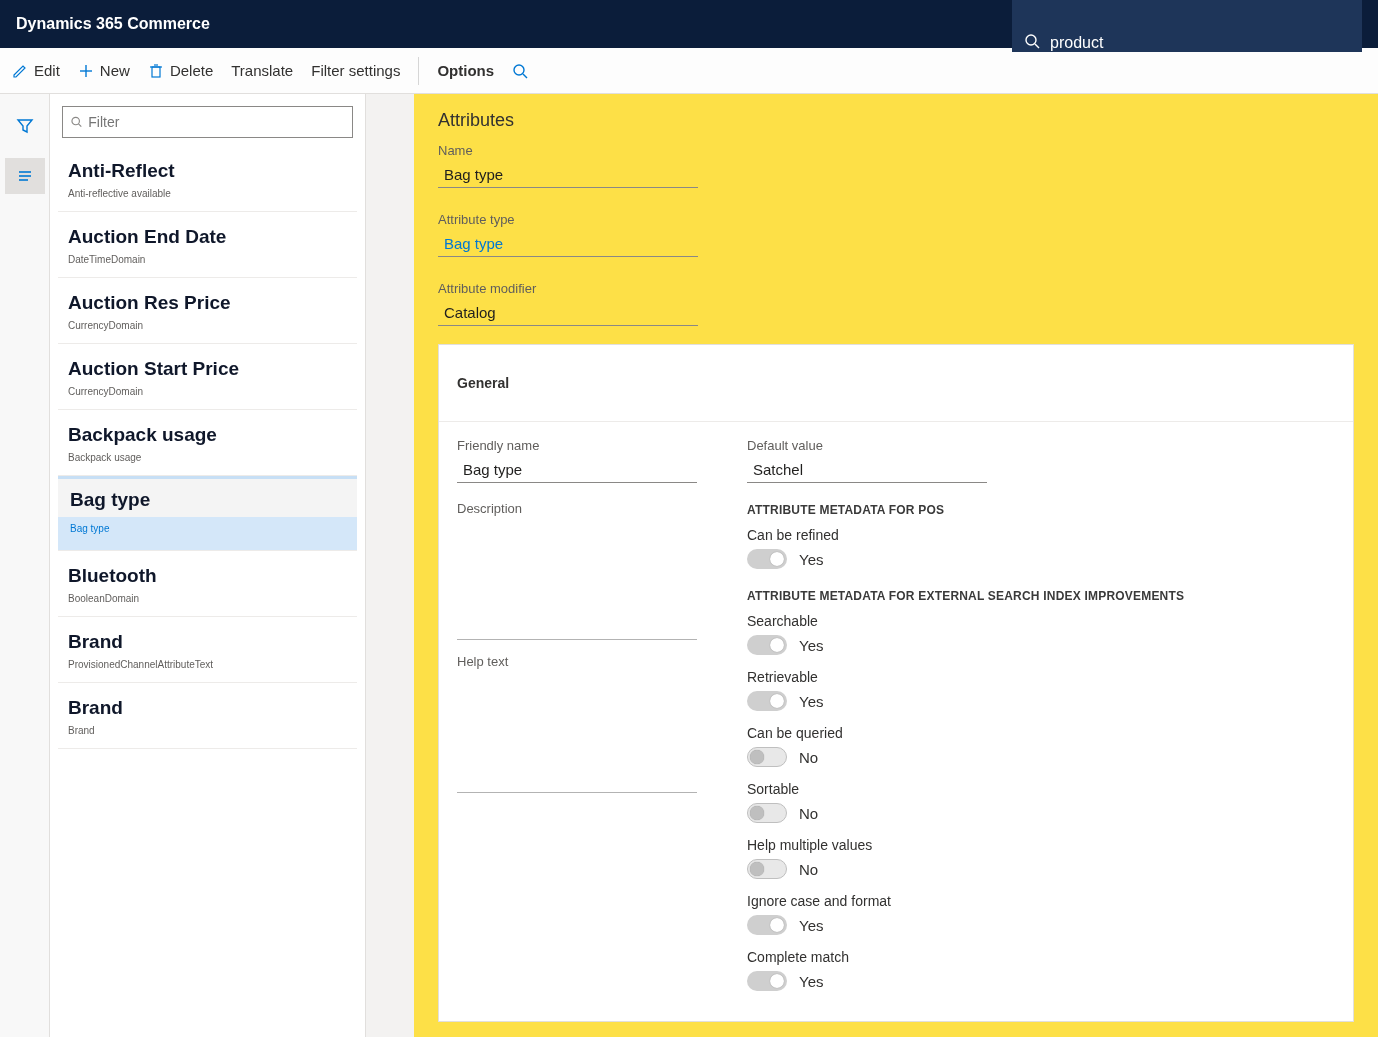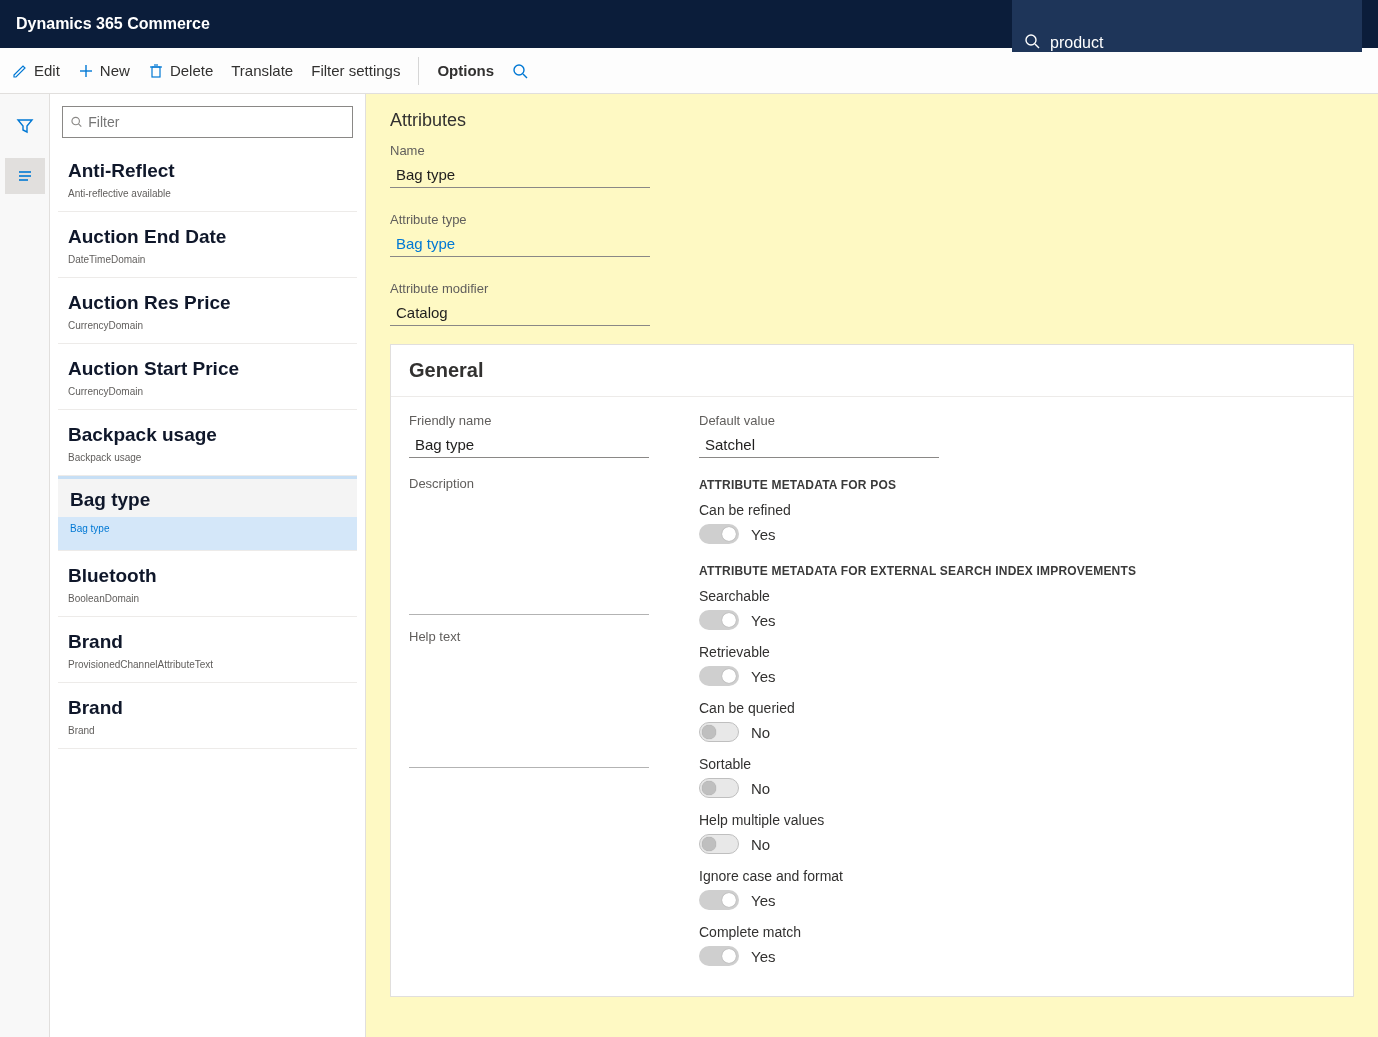--- a/index.html
+++ b/index.html
@@ -29,30 +29,30 @@
 .filterbox input { border: none; outline: none; width: 100%; font-size: 14px; }
 
 .listitem { border-bottom: 1px solid #edebe9; padding: 14px 10px 12px; cursor: pointer; }
 .listitem .li-title { font-size: 19px; font-weight: 600; color: #0f172a; }
 .listitem .li-sub { font-size: 10px; color: #605e5c; margin-top: 6px; }
 .listitem.selected { background: #e5f1fb; }
 .listitem.selected .li-title-row { background: #f4f4f4; margin: -14px -10px 0; padding: 10px 12px 6px; border-top: 3px solid #c7dff5; }
 .listitem.selected .li-sub-row { background: #d4e7f9; margin: 0 -10px -12px; padding: 6px 12px 16px; }
 .listitem.selected .li-sub { color: #0078d4; margin-top: 0; }
 
-.detail { flex: 1; overflow-y: auto; padding: 16px 24px; background: #fef9c3; }
+.detail { flex: 1; overflow-y: auto; padding: 16px 24px; background: #fde047; margin-left: 48px; }
 .detail-h { font-size: 18px; color: #323130; margin-bottom: 12px; }
 .fieldrow { display: flex; gap: 24px; margin-bottom: 18px; flex-direction: column; }
 .field { flex: 1; max-width: 260px; }
 .field-label { font-size: 13px; color: #605e5c; margin-bottom: 4px; display: block; }
 .field-value { border-bottom: 1px solid #8a8886; padding: 4px 6px; font-size: 15px; color: #201f1e; background: #fff0; }
 .field-value.link { color: #0078d4; }
 
 .card { background: #fff; border: 1px solid #e1dfdd; padding: 0; }
-.card-h { font-size: 20px; font-weight: 600; padding: 14px 18px; border-bottom: 1px solid #edebe9; }
+.card-h { font-size: 14px; font-weight: 600; padding: 30px 18px; border-bottom: 1px solid #edebe9; }
 .card-body { padding: 16px 18px; display: flex; gap: 50px; }
 .colL { width: 240px; }
 .colR { flex: 1; }
 
 .texta { border-bottom: 1px solid #b3b3b3; min-height: 120px; background: #fff; margin-bottom: 14px; }
 .subhead { font-size: 12px; font-weight: 700; letter-spacing: .2px; color: #3a3a3a; margin: 20px 0 10px; }
 .toggle-row { margin-bottom: 14px; }
 .toggle-label { font-size: 14px; color: #323130; margin-bottom: 6px; display: block; }
 .toggle-ctrl { display: flex; align-items: center; gap: 12px; }
 .toggle { width: 40px; height: 20px; border-radius: 14px; background: #cfcfcf; position: relative; }

